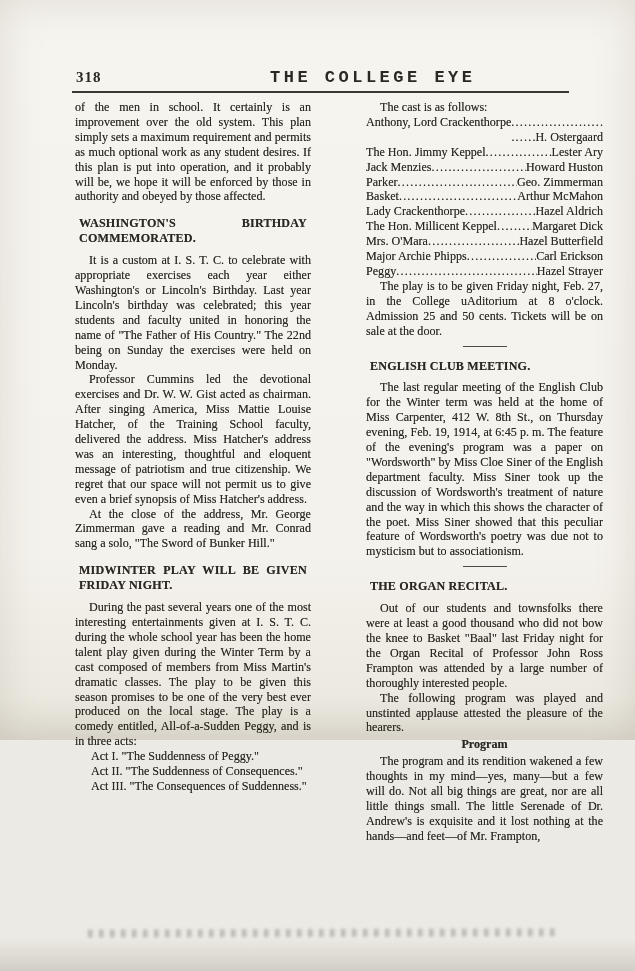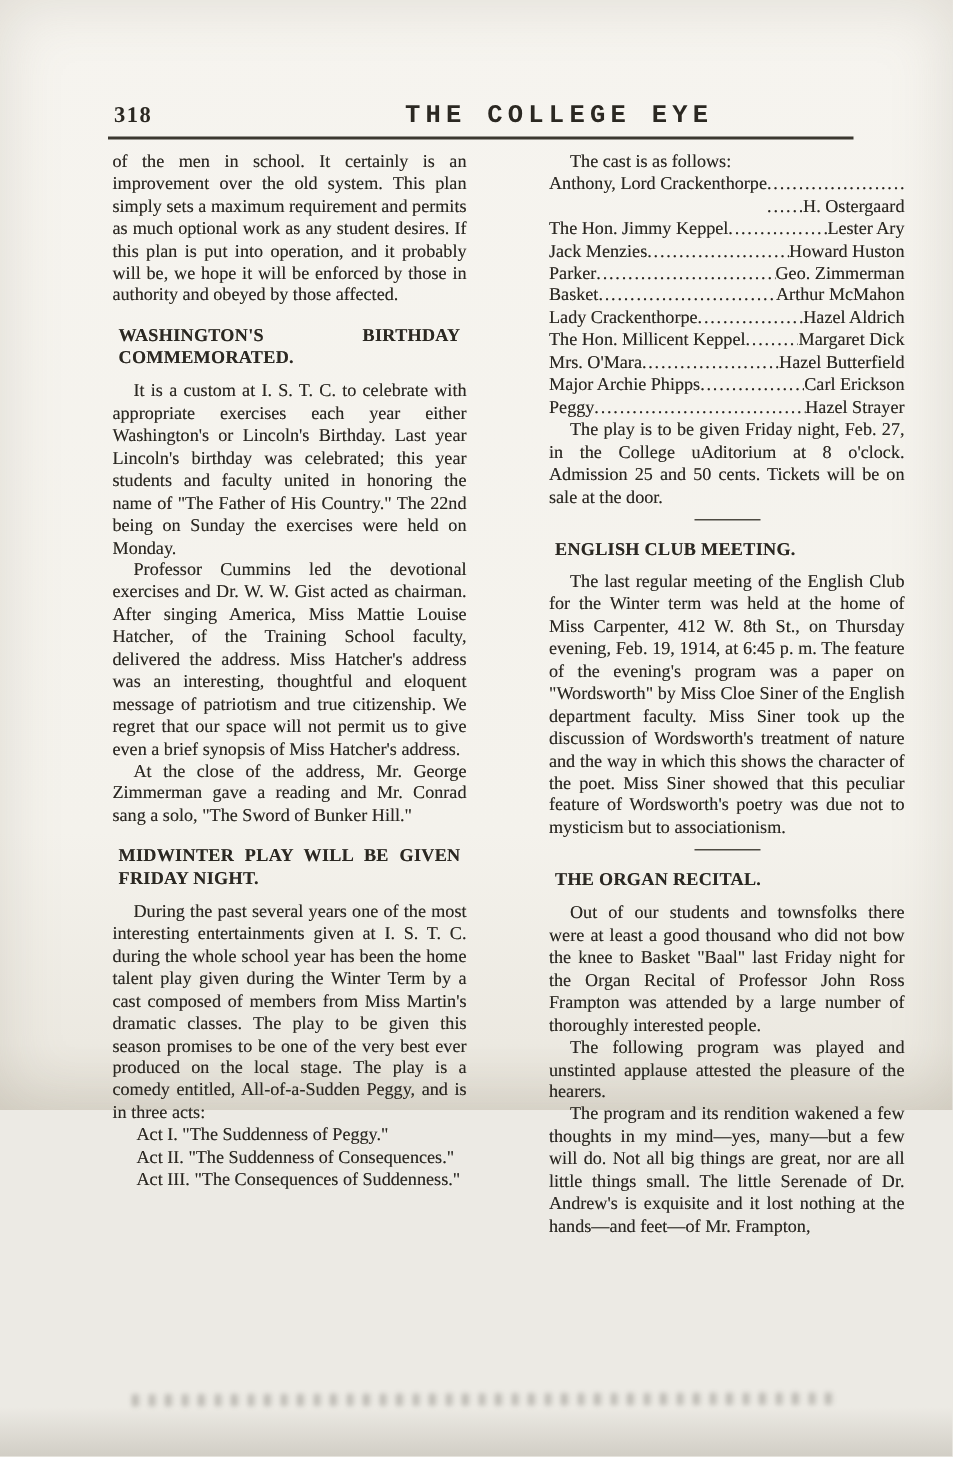--- a/index.html
+++ b/index.html
@@ -142,17 +142,18 @@
         </div>
       </div>
       <div class="paragraph">The play is to be given Friday night, Feb. 27, in the College uAditorium at 8 o'clock. Admission 25 and 50 cents. Tickets will be on sale at the door.</div>
       <div class="separator"></div>
       <div class="heading">ENGLISH CLUB MEETING.</div>
       <div class="paragraph">The last regular meeting of the English Club for the Winter term was held at the home of Miss Carpenter, 412 W. 8th St., on Thursday evening, Feb. 19, 1914, at 6:45 p. m. The feature of the evening's program was a paper on "Wordsworth" by Miss Cloe Siner of the English department faculty. Miss Siner took up the discussion of Wordsworth's treatment of nature and the way in which this shows the character of the poet. Miss Siner showed that this peculiar feature of Wordsworth's poetry was due not to mysticism but to associationism.</div>
       <div class="separator"></div>
       <div class="heading">THE ORGAN RECITAL.</div>
       <div class="paragraph">Out of our students and townsfolks there were at least a good thousand who did not bow the knee to Basket "Baal" last Friday night for the Organ Recital of Professor John Ross Frampton was attended by a large number of thoroughly interested people.</div>
       <div class="paragraph">The following program was played and unstinted applause attested the pleasure of the hearers.</div>
+      <div class="subheading">Program</div>
       <div class="paragraph">The program and its rendition wakened a few thoughts in my mind—yes, many—but a few will do. Not all big things are great, nor are all little things small. The little Serenade of Dr. Andrew's is exquisite and it lost nothing at the hands—and feet—of Mr. Frampton,</div>
     </div>
   <div class="bottom-smudge"></div>
   <div class="bottom-shade"></div>
 </div>
 
 </body></html>

